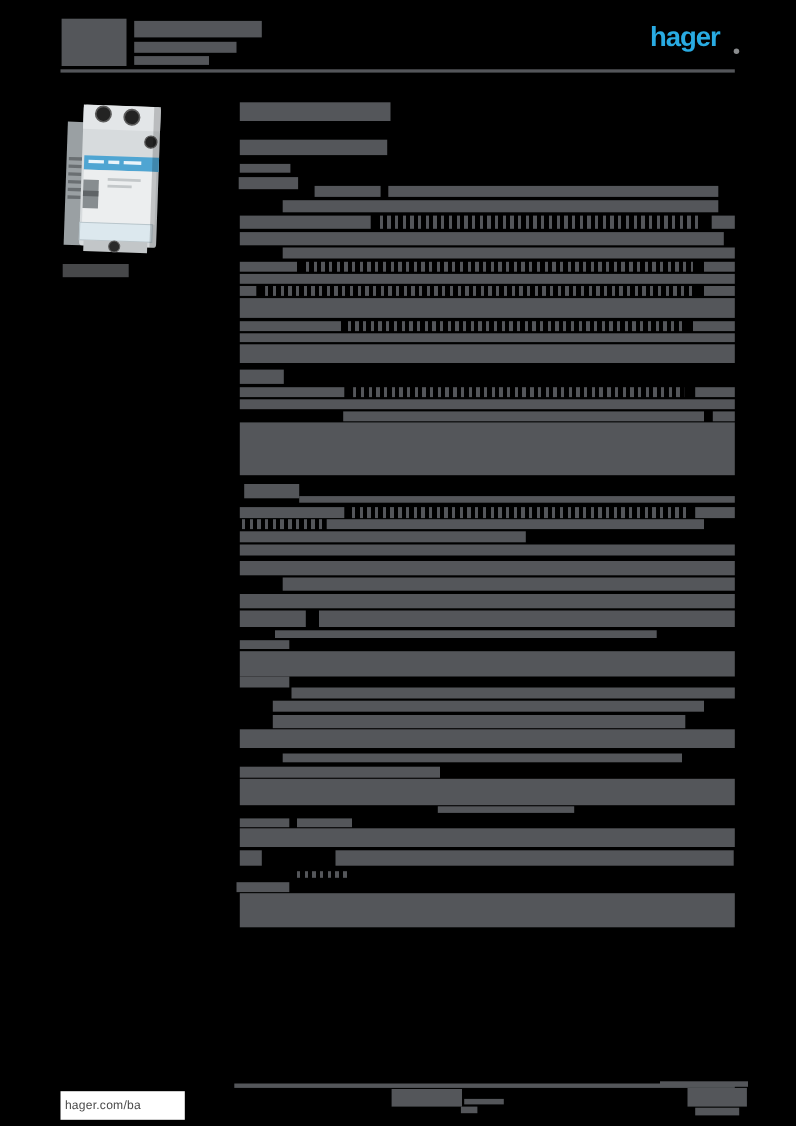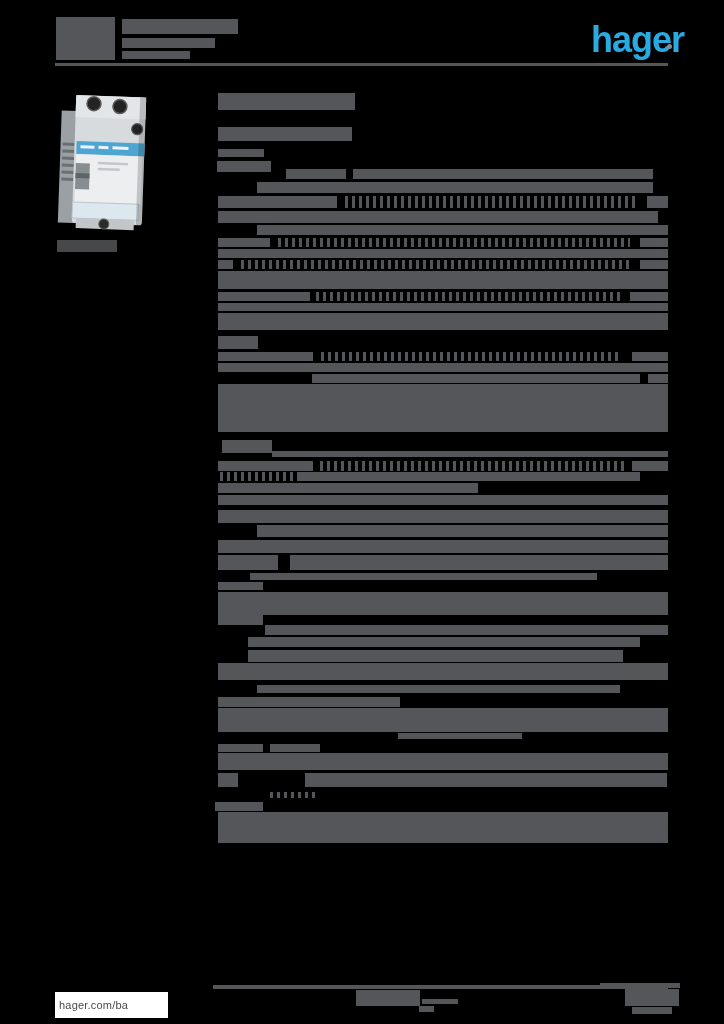--- a/index.html
+++ b/index.html
@@ -2,21 +2,21 @@
 <html style="--bar: #54565a; --brand: #29abe2;"><head>
 <meta charset="utf-8">
 <style>
   html,body{margin:0;padding:0;background:#000;}
   #page{position:relative;width:724px;height:1024px;background:#000;overflow:hidden;
         font-family:"Liberation Sans", sans-serif;}
   .abs{position:absolute;}
   .bar{position:absolute;background:var(--bar,#54565a);}
   .bar.dots{background:none;background-image:repeating-linear-gradient(90deg,var(--bar,#54565a) 0 3px,transparent 3px 7px);}
   #logo{position:absolute;left:591px;top:22px;color:var(--brand,#29abe2);
-        font-weight:bold;font-size:36px;letter-spacing:-1px;line-height:1;}
+        font-weight:bold;font-size:25px;letter-spacing:-1px;line-height:1;}
   #logo-reg{position:absolute;left:667px;top:44px;width:5px;height:5px;background:#8a8c8e;border-radius:50%;}
   #header-rule{position:absolute;left:55px;top:63px;width:613px;height:3px;background:var(--bar,#54565a);}
   #footer-rule{position:absolute;left:213px;top:985px;width:455px;height:4px;background:var(--bar,#54565a);}
   #footer-box{position:absolute;left:55px;top:992px;width:113px;height:26px;background:#fff;
               display:flex;align-items:center;}
   #footer-box span{font-size:11px;color:#4a4a4a;padding-left:4px;letter-spacing:0.2px;}
   #product{position:absolute;left:54px;top:86px;width:96px;height:150px;transform:rotate(2deg);}
 </style>
 </head>
 <body>

